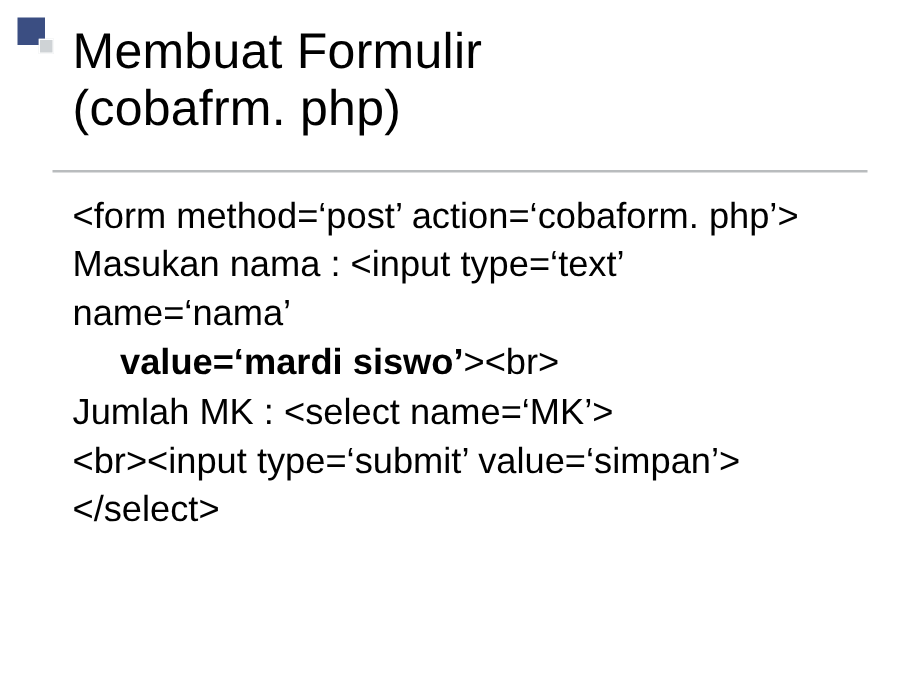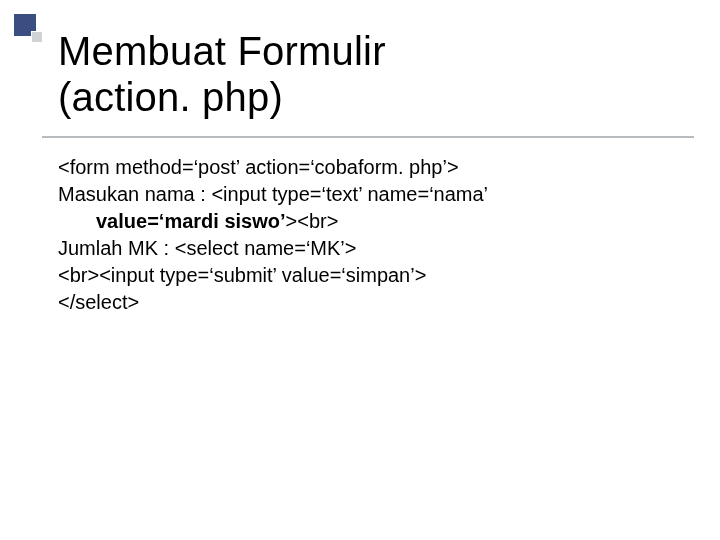--- a/index.html
+++ b/index.html
@@ -47,53 +47,53 @@
   .rule {
     position: absolute;
     top: 136px;
     left: 42px;
     right: 26px;
     height: 0;
     border-top: 2px solid #b9bcbe;
   }
   .title {
     position: absolute;
-    top: 28px;
+    top: 18px;
     left: 58px;
     right: 30px;
     font-size: 40px;
     line-height: 1.15;
     font-weight: 400;
     letter-spacing: 0.2px;
   }
   .body {
     position: absolute;
     top: 154px;
     left: 58px;
     right: 40px;
-    font-size: 20px;
+    font-size: 29px;
     line-height: 1.35;
   }
   .body .line { display: block; }
   .indent { padding-left: 38px; display: block; }
   .bold { font-weight: 700; text-align: center; }
 </style>
 </head>
 <body>
 
 <div class="slide">
 
   <div class="decor">
     <div class="big-sq"></div>
     <div class="small-sq"></div>
   </div>
 
   <div class="title">
     <span>Membuat Formulir</span><br>
-    <span>(action. php)</span>
+    <span>(cobafrm. php)</span>
   </div>
 
   <div class="rule"></div>
 
   <div class="body">
     <span class="line">&lt;form method=‘post’ action=‘cobaform. php’&gt;</span>
     <span class="line">Masukan nama : &lt;input type=‘text’ name=‘nama’</span>
     <span class="indent"><span class="bold">value=‘mardi siswo’</span><span>&gt;&lt;br&gt;</span></span>
     <span class="line">Jumlah MK : &lt;select name=‘MK’&gt;</span>
     <span class="line">&lt;br&gt;&lt;input type=‘submit’ value=‘simpan’&gt;</span>

